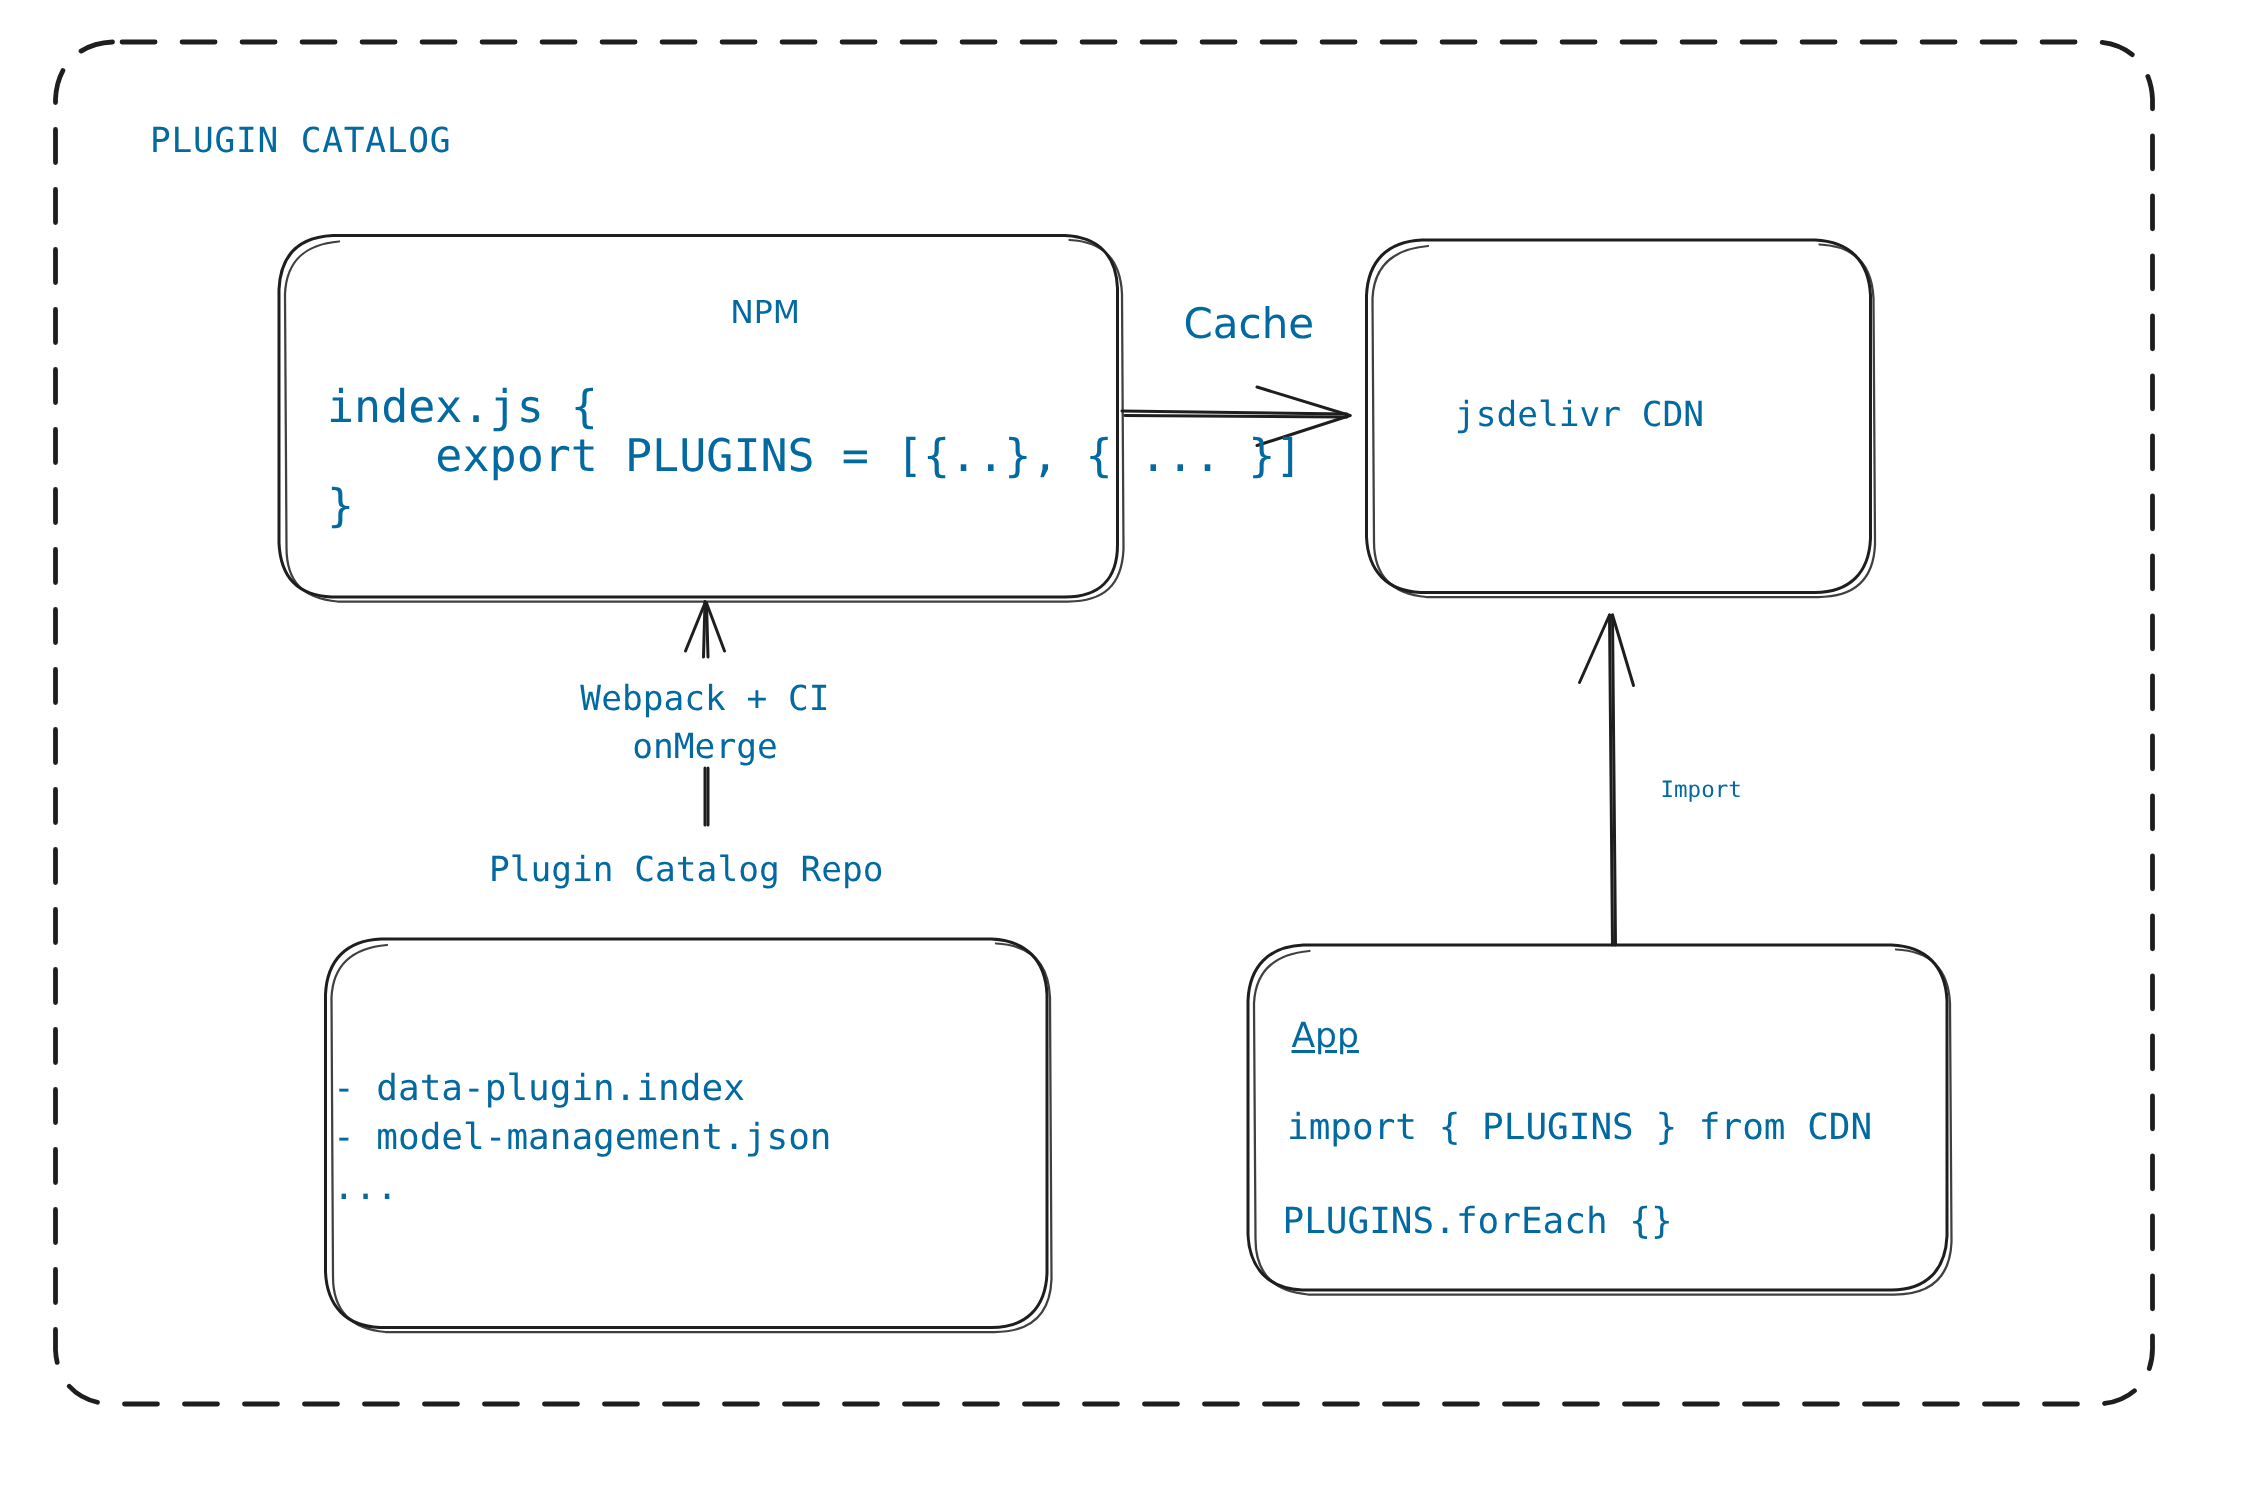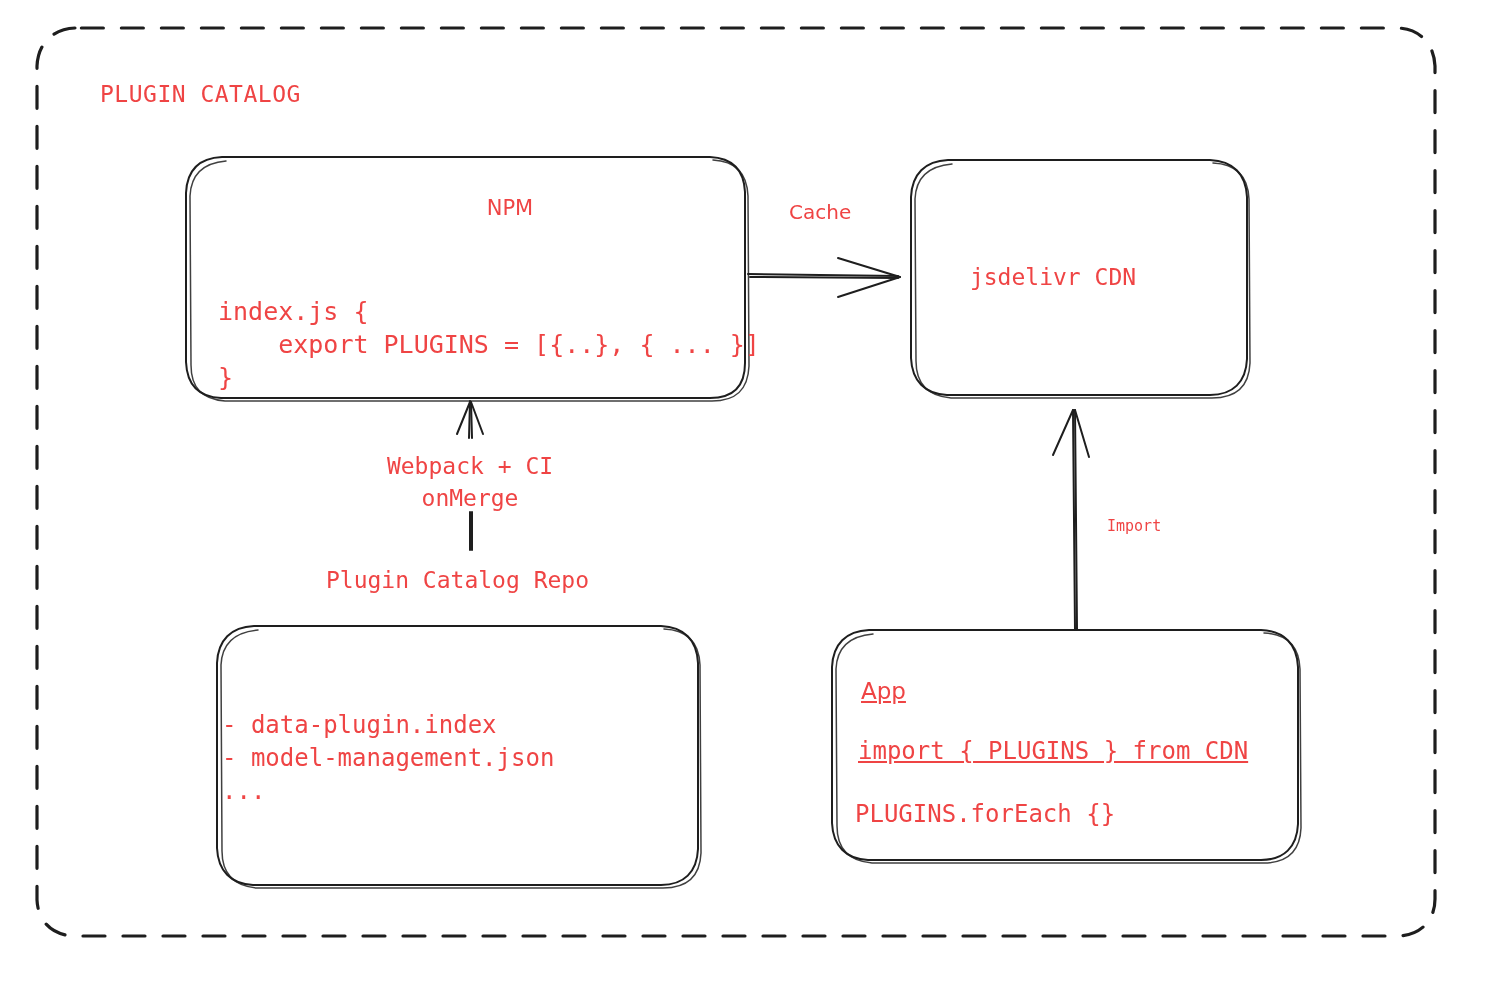--- a/index.html
+++ b/index.html
@@ -50,21 +50,21 @@
   }
   .arrow-line {
     fill: none;
     stroke: #1e1e1e;
     stroke-width: 2.0;
     stroke-linecap: round;
     stroke-linejoin: round;
   }
   .lbl {
     position: absolute;
-    color: #ef4444;
+    color: #0369a1;
     white-space: pre;
     line-height: 1.0;
   }
   .mono {
     font-family: "DejaVu Sans Mono", monospace;
   }
   .sans {
     font-family: "DejaVu Sans", sans-serif;
   }
 
@@ -80,39 +80,38 @@
   #npm-title {
     left: 186px;
     top: 198px;
     width: 648px;
     text-align: center;
     font-size: 21px;
   }
   #npm-code {
     left: 218px;
     top: 255px;
-    font-size: 25px;
+    font-size: 30px;
     line-height: 33px;
-    margin-top: 40px;
   }
 
   
   #cdn-title {
     left: 910px;
     top: 266px;
     width: 286px;
     text-align: center;
     font-size: 23px;
   }
 
   
   #cache-label {
     left: 789px;
     top: 202px;
-    font-size: 20px;
+    font-size: 28px;
   }
 
   
   #webpack-label {
     left: 334px;
     top: 450px;
     width: 272px;
     text-align: center;
     font-size: 23px;
     line-height: 32px;
@@ -144,21 +143,20 @@
   #app-title {
     left: 861px;
     top: 680px;
     font-size: 23px;
     text-decoration: underline;
   }
   #app-code {
     left: 858px;
     top: 739px;
     font-size: 24px;
-    text-decoration: underline;
   }
   #app-code2 {
     left: 855px;
     top: 802px;
     font-size: 24px;
   }
 </style>
 </head>
 <body>
 

